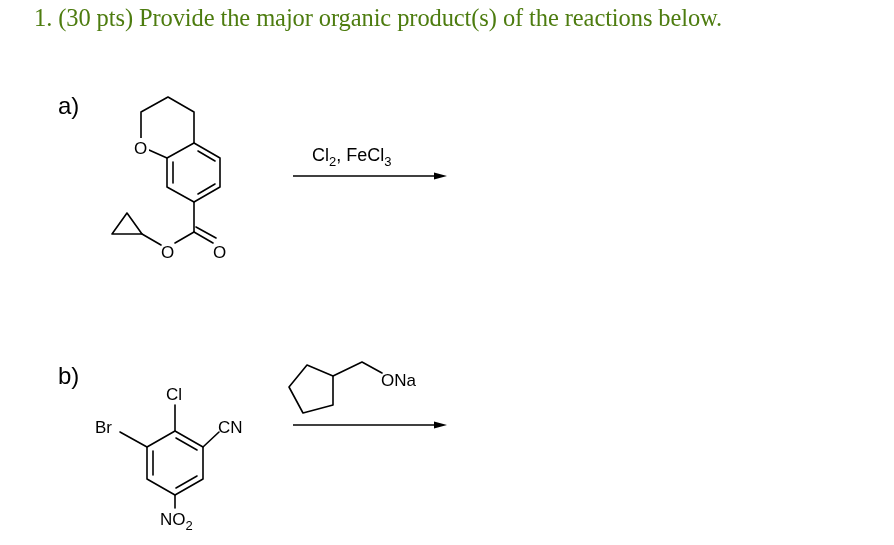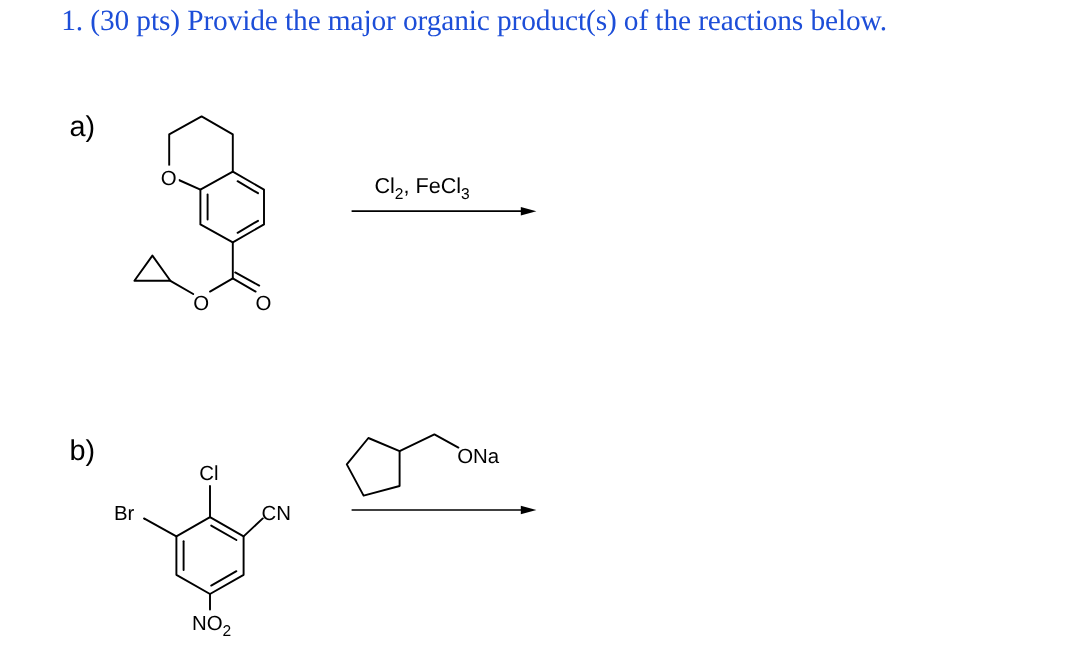--- a/index.html
+++ b/index.html
@@ -1,20 +1,20 @@
 <!DOCTYPE html>
 <html><head>
 <meta charset="utf-8">
 <style>
   html, body { margin: 0; padding: 0; background: #ffffff; }
   body { width: 894px; height: 545px; position: relative; overflow: hidden; }
   .q-title {
     position: absolute; left: 34px; top: 4px;
     font-family: "Liberation Serif", "DejaVu Serif", serif;
-    font-size: 24.5px; color: #1d4ed8; white-space: nowrap; letter-spacing: -0.1px; margin-left: 17px;
+    font-size: 24.5px; color: #4d7c0f; white-space: nowrap; letter-spacing: -0.1px;
   }
   .part-label {
     position: absolute;
     font-family: "Liberation Sans", "DejaVu Sans", sans-serif;
     font-size: 24px; color: #000;
   }
   svg.scheme { position: absolute; left: 0; top: 0; }
   svg text { font-family: "Liberation Sans", "DejaVu Sans", sans-serif; fill: #000; }
   .bond { stroke: #000; stroke-width: 1.6; fill: none; stroke-linecap: round; stroke-linejoin: round; }
   .arrow { stroke: #000; stroke-width: 1.4; }

